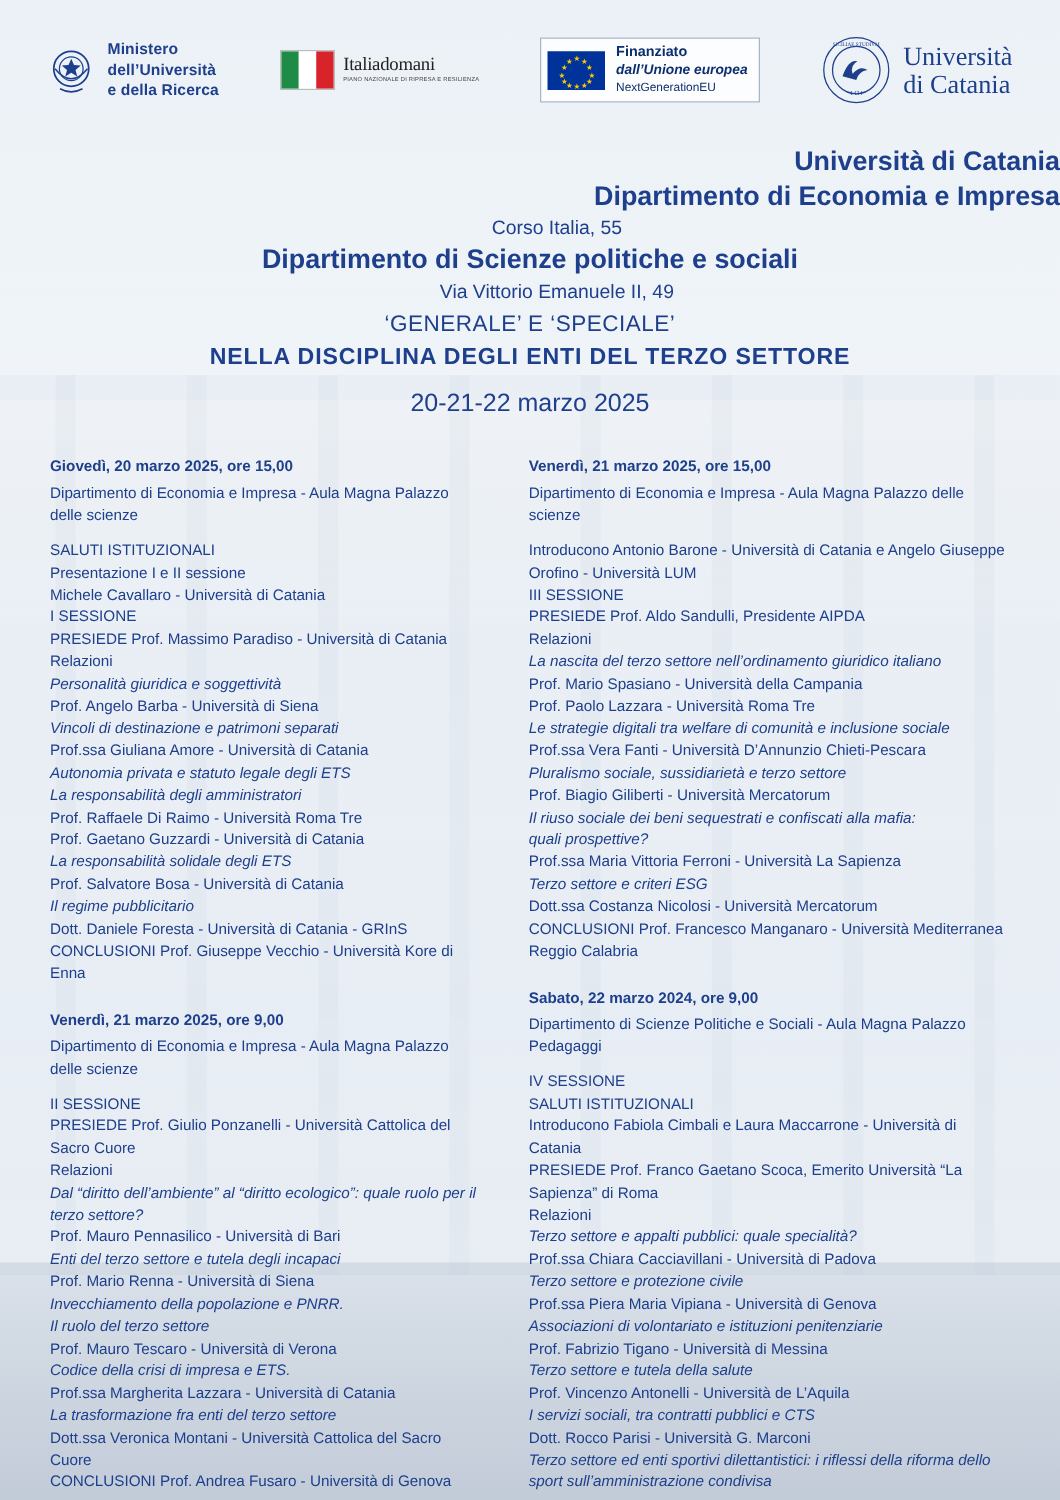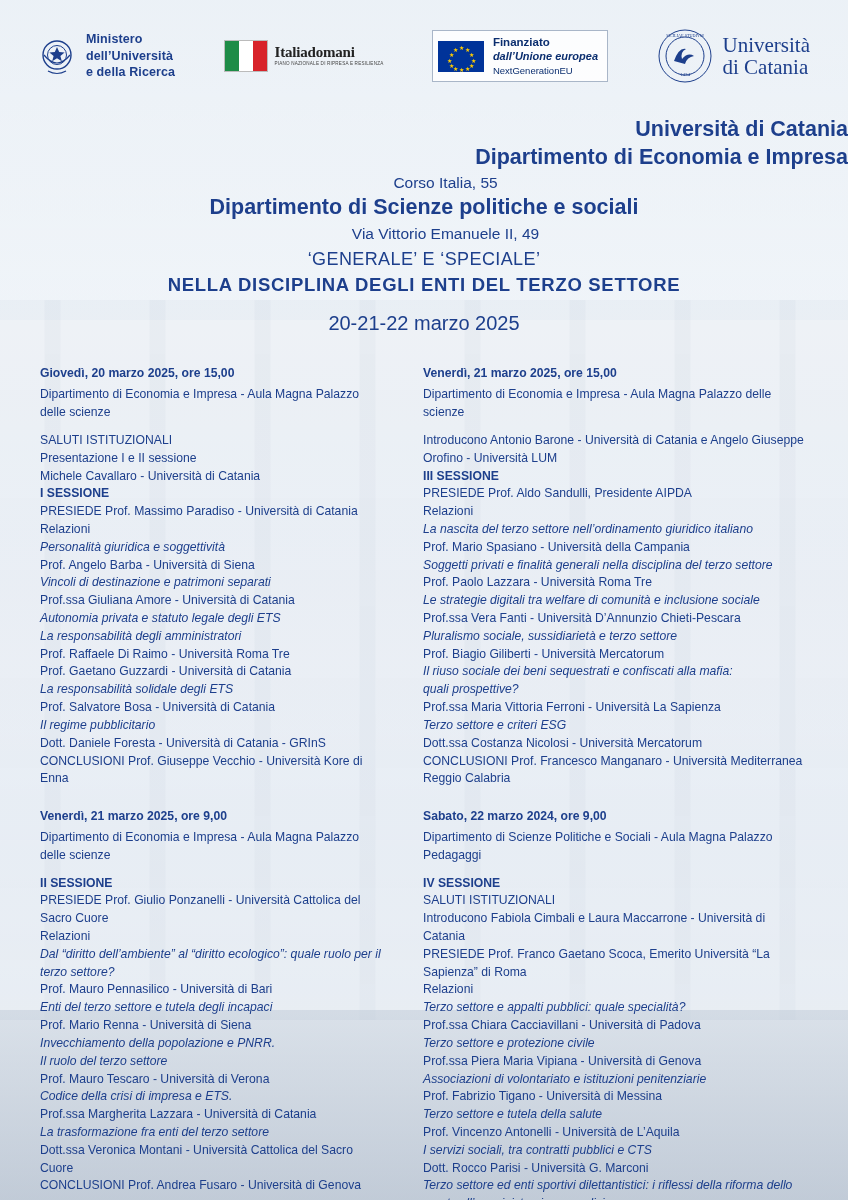--- a/index.html
+++ b/index.html
@@ -81,21 +81,21 @@
     border: 0.5px solid #bbb;
     margin-right: 7px;
     overflow: hidden;
   }
   .flag i { flex: 1; display: block; }
   .flag .g { background: #1e8c47; }
   .flag .w { background: #ffffff; }
   .flag .r { background: #d8232a; }
   .id-text { line-height: 1.05; }
   .id-main {
-    font-size: 15px; font-weight: bold; color: #222; letter-spacing: -0.2px;
+    font-size: 15px; font-weight: normal; color: #222; letter-spacing: -0.2px;
     font-family: "Liberation Serif", serif;
   }
   .id-sub {
     font-size: 4.6px; color: #444; letter-spacing: 0.2px; margin-top: 2px;
     text-transform: uppercase;
   }
 
   .eu-box {
     display: flex; align-items: center;
     border: 1px solid #a9b6c8;
@@ -170,21 +170,21 @@
   .col.right { width: 385px; }
   .sess { margin-bottom: 20px; }
   .sess-date {
     font-weight: bold;
     font-size: 12.2px;
     margin-bottom: 3px;
   }
   .sess-venue { margin-bottom: 10px; }
   .line { }
   .line.it { font-style: italic; }
-  .line.b { font-weight: bold; }
+  .line.b { font-weight: normal; }
 </style>
 </head>
 <body>
 
 <div class="poster">
   <div class="bg-sky"></div>
   <div class="bg-building"></div>
   <div class="bg-ground"></div>
 
   <div class="content">
@@ -321,21 +321,20 @@
       <div class="col right" id="col-right">
           <div class="sess">
             <div class="sess-date">Venerdì, 21 marzo 2025, ore 15,00</div>
             <div class="sess-venue">Dipartimento di Economia e Impresa - Aula Magna Palazzo delle scienze</div>
             <div class="line">Introducono Antonio Barone - Università di Catania e Angelo Giuseppe Orofino - Università LUM</div>
             <div class="line b">III SESSIONE</div>
             <div class="line">PRESIEDE Prof. Aldo Sandulli, Presidente AIPDA</div>
             <div class="line">Relazioni</div>
             <div class="line it">La nascita del terzo settore nell’ordinamento giuridico italiano</div>
             <div class="line">Prof. Mario Spasiano - Università della Campania</div>
-            <div class="line it">Soggetti privati e finalità generali nella disciplina del terzo settore</div>
             <div class="line">Prof. Paolo Lazzara - Università Roma Tre</div>
             <div class="line it">Le strategie digitali tra welfare di comunità e inclusione sociale</div>
             <div class="line">Prof.ssa Vera Fanti - Università D’Annunzio Chieti-Pescara</div>
             <div class="line it">Pluralismo sociale, sussidiarietà e terzo settore</div>
             <div class="line">Prof. Biagio Giliberti - Università Mercatorum</div>
             <div class="line it">Il riuso sociale dei beni sequestrati e confiscati alla mafia:</div>
             <div class="line it">quali prospettive?</div>
             <div class="line">Prof.ssa Maria Vittoria Ferroni - Università La Sapienza</div>
             <div class="line it">Terzo settore e criteri ESG</div>
             <div class="line">Dott.ssa Costanza Nicolosi - Università Mercatorum</div>

